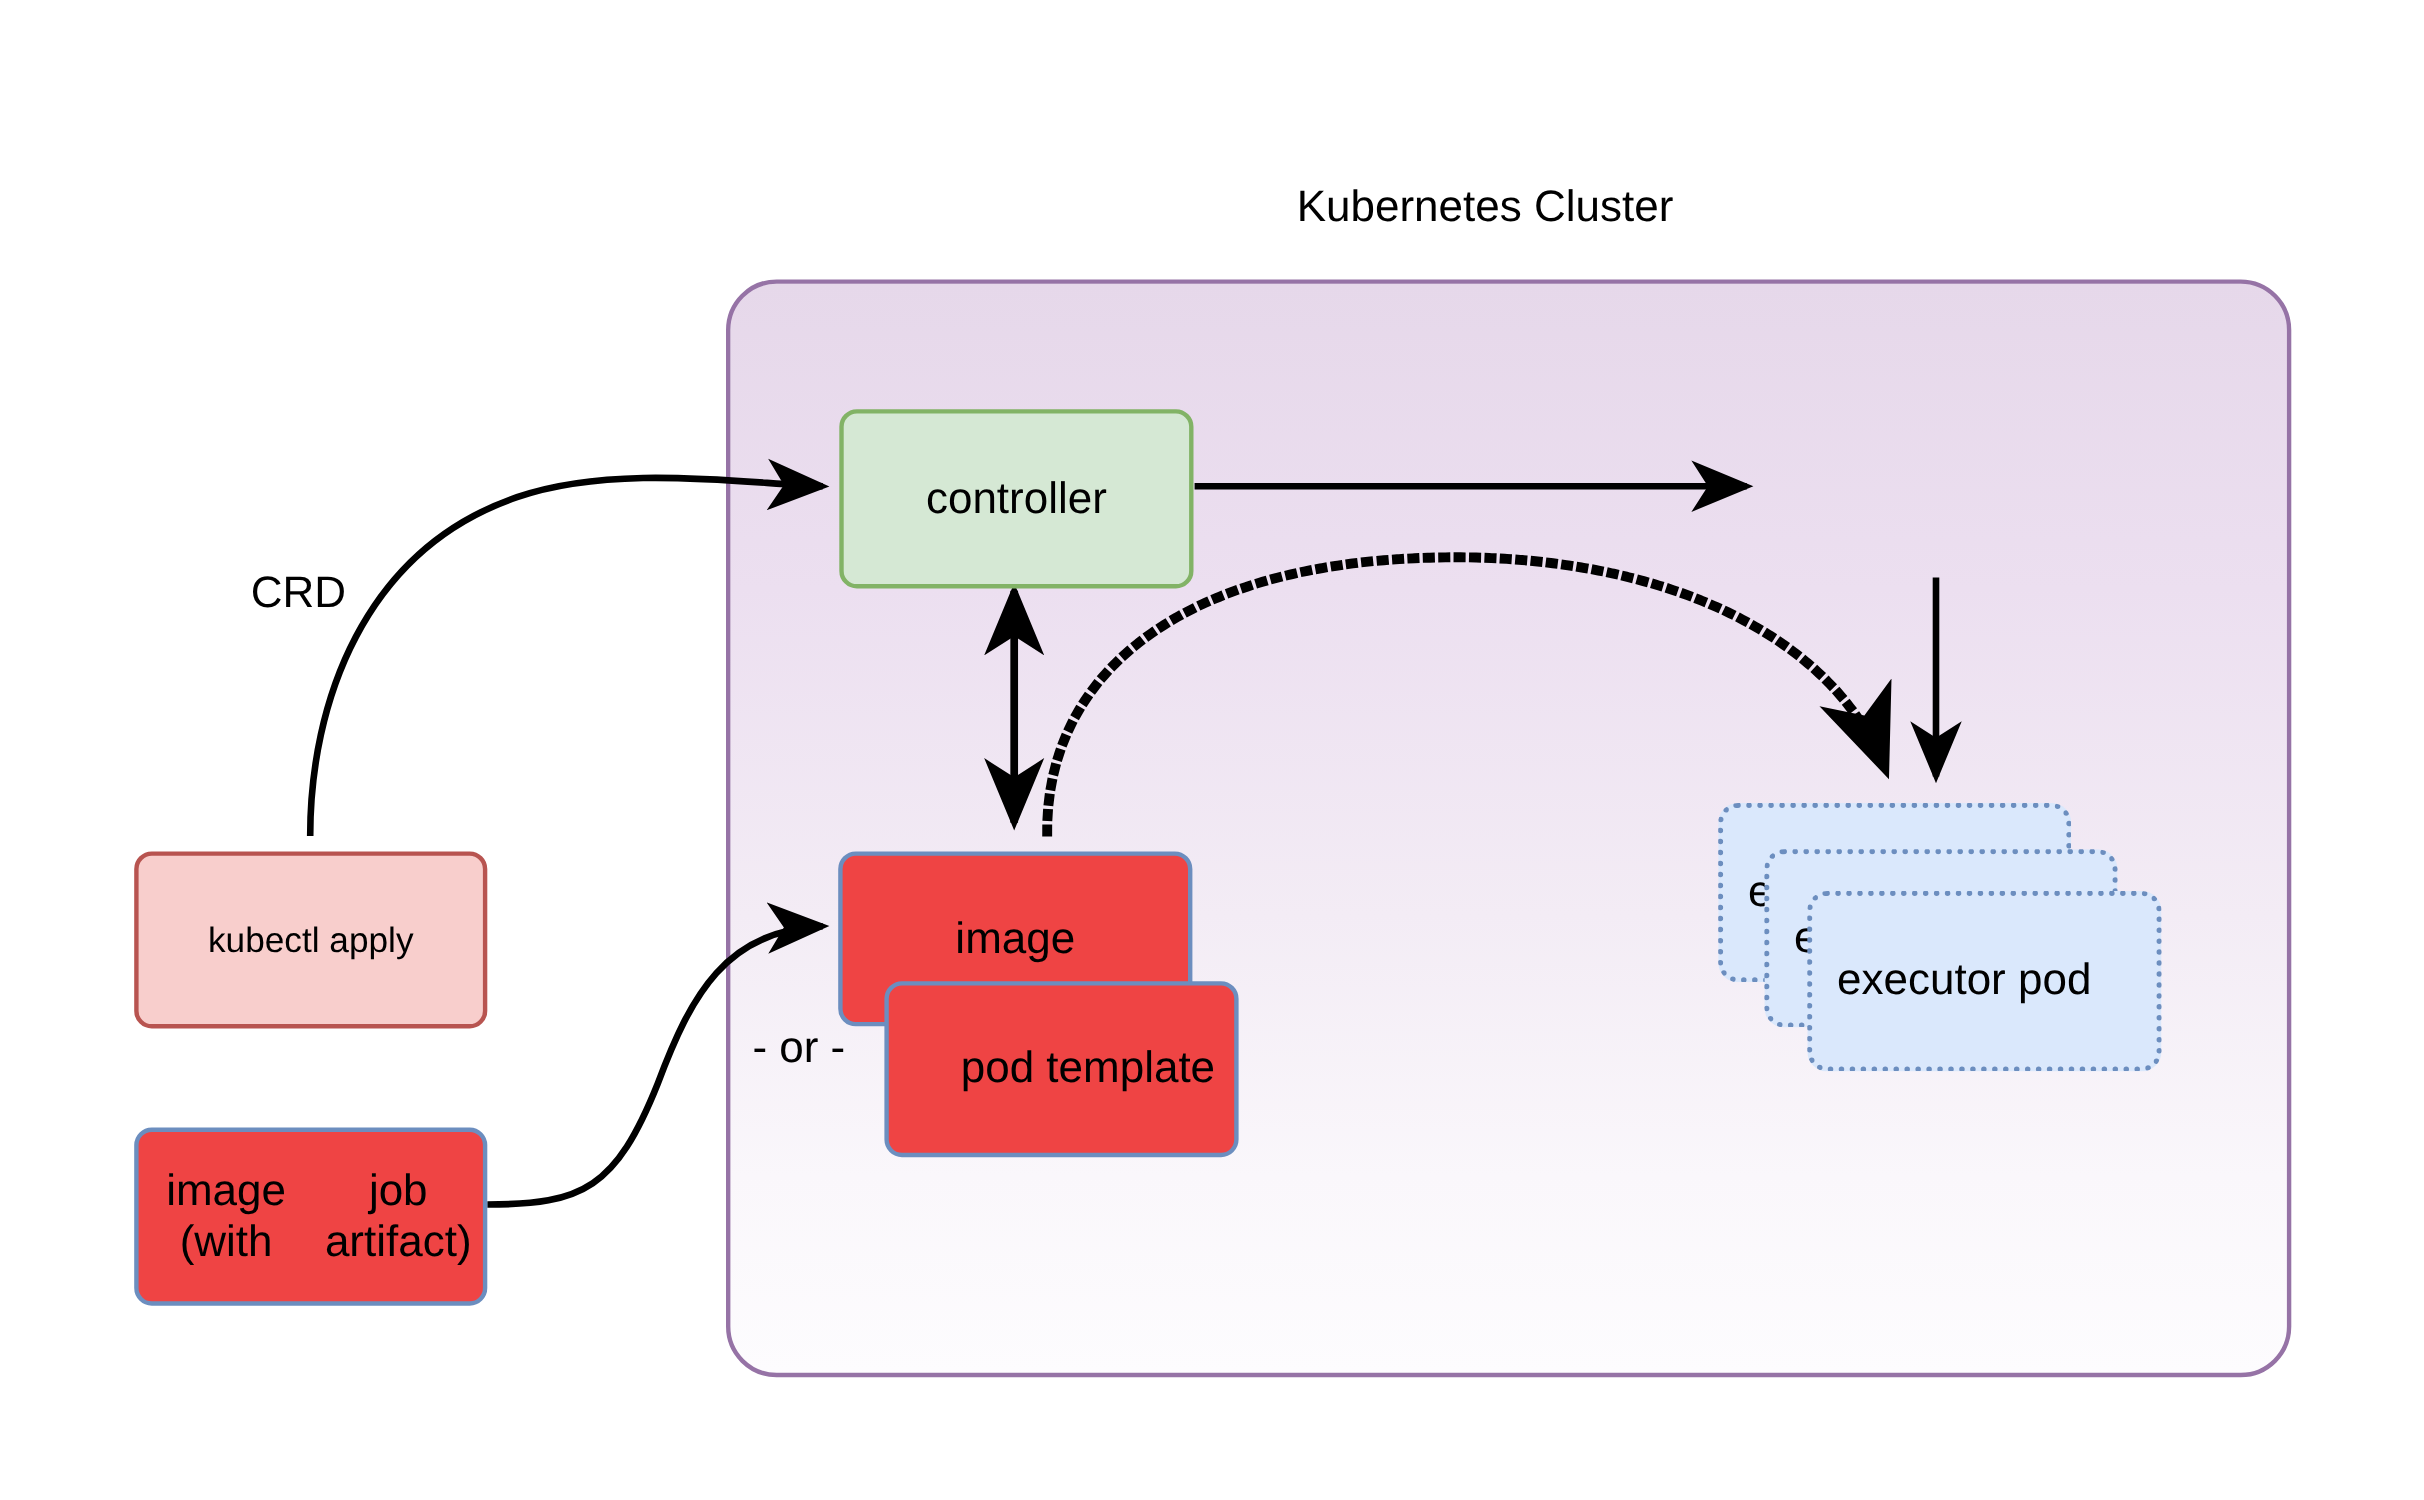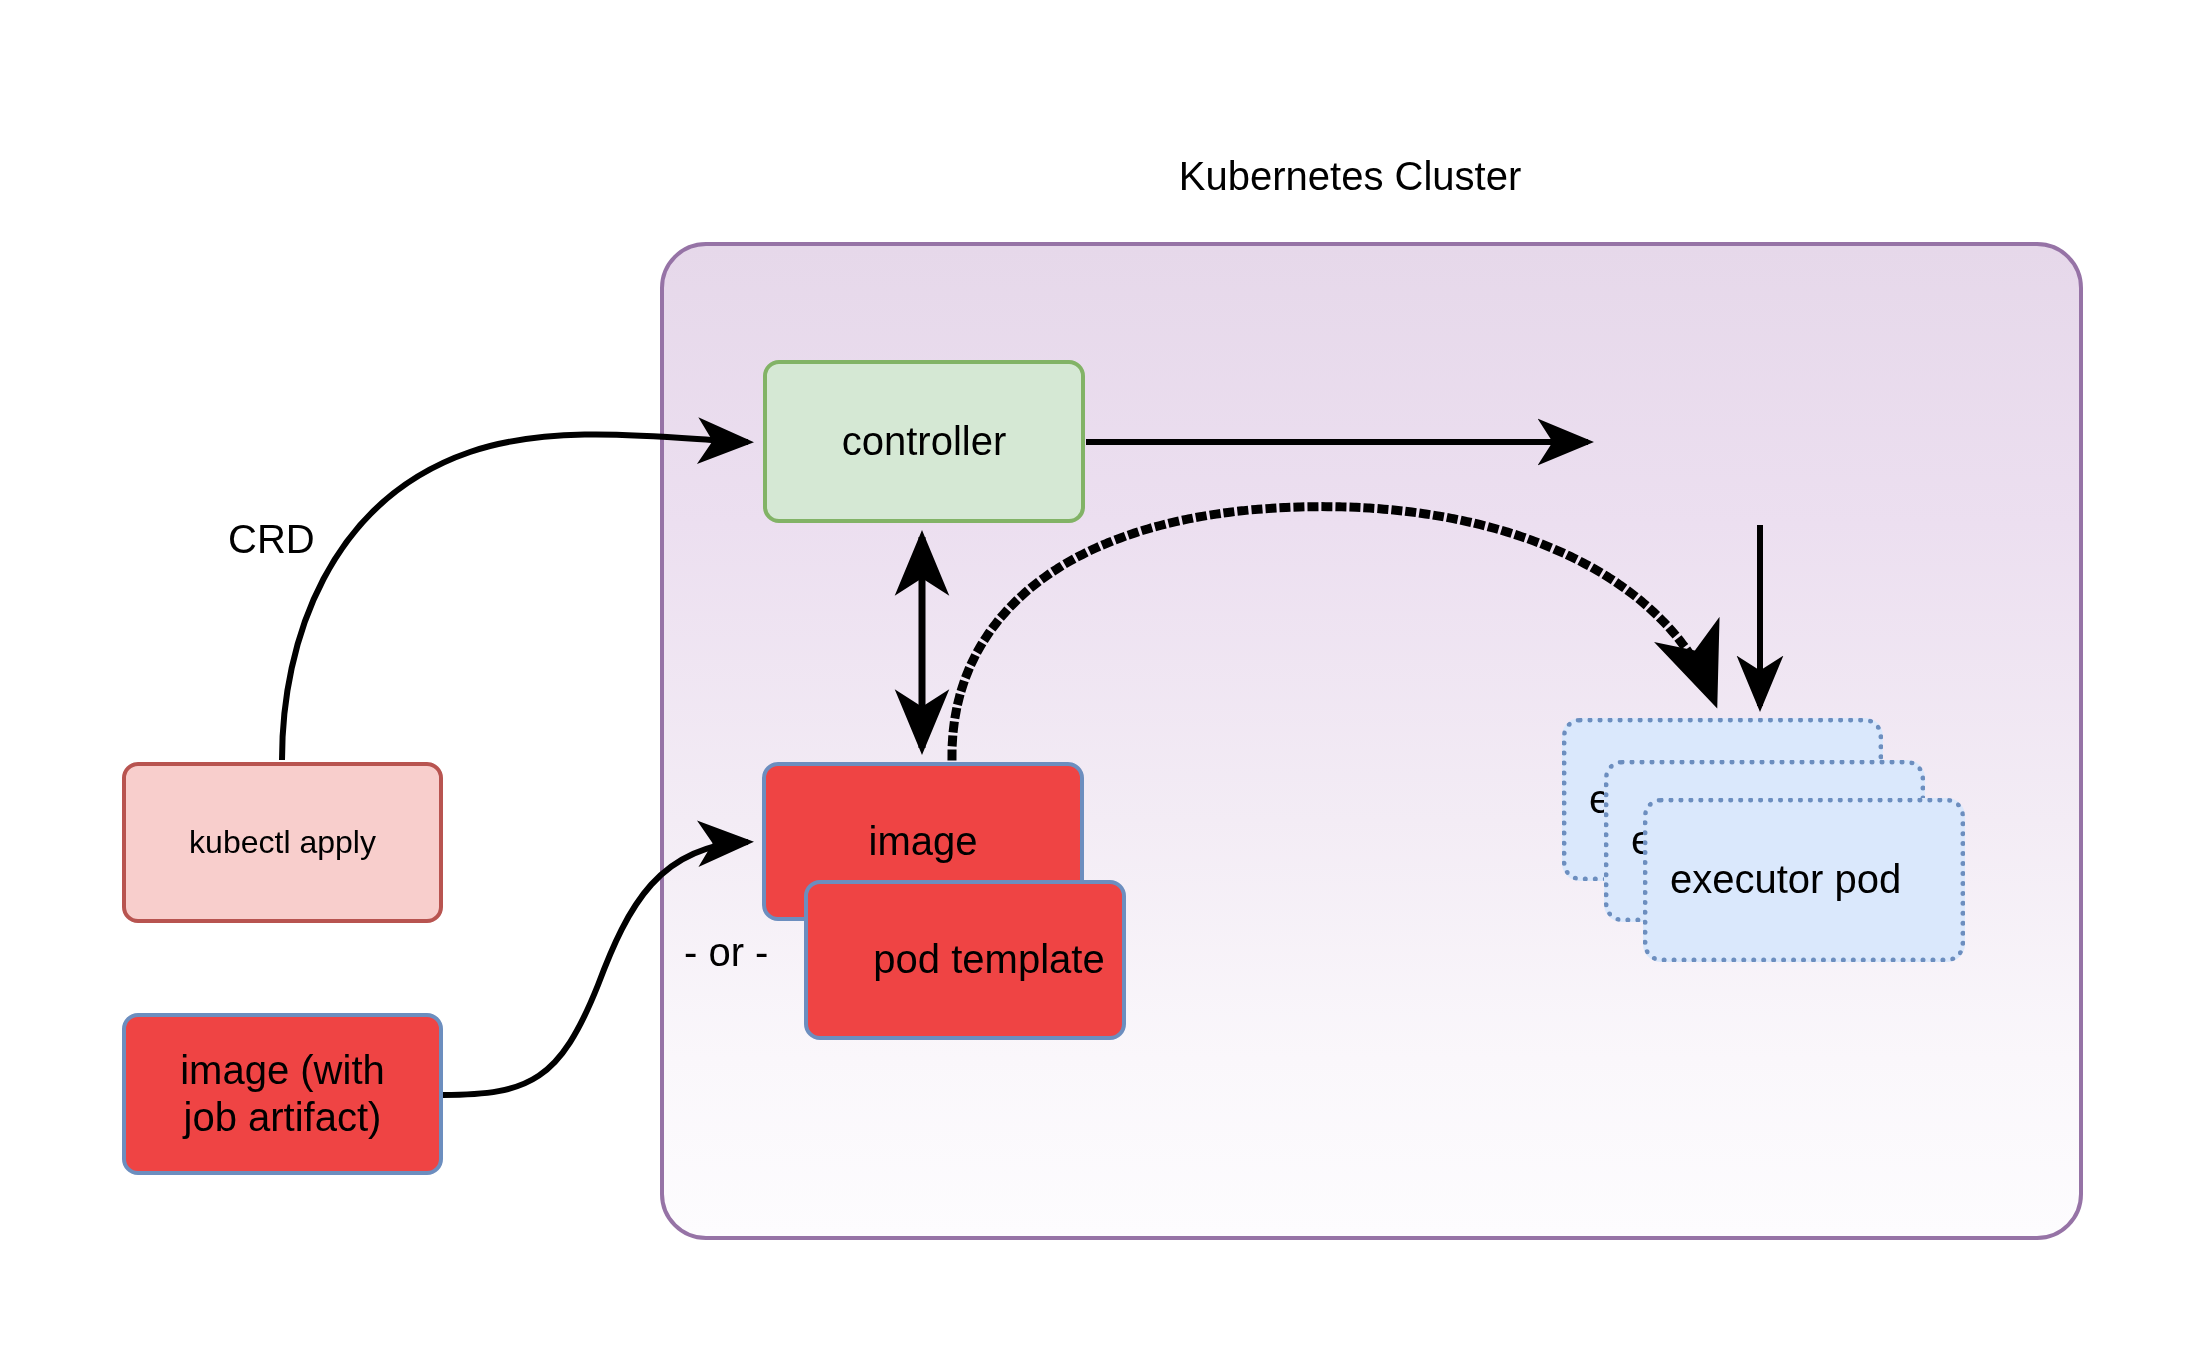--- a/index.html
+++ b/index.html
@@ -1,21 +1,21 @@
 <!DOCTYPE html>
 <html><head>
 <meta charset="utf-8">
 <style>
   html,body{margin:0;padding:0;background:#ffffff;}
   body{width:2204px;height:1364px;position:relative;overflow:hidden;
        font-family:"Liberation Sans","DejaVu Sans",sans-serif;color:#000;}
   #canvas{position:absolute;left:0;top:0;width:2204px;height:1364px;}
 
   .node{position:absolute;box-sizing:border-box;display:flex;align-items:center;
-        justify-content:center;text-align:center;line-height:1.18;}
+        justify-content:center;text-align:center;line-height:1.18;margin-top:12px;}
 
   
   #cluster{
     left:660px;top:242px;width:1423px;height:998px;
     border:4px solid #9673a6;border-radius:46px;
     background:linear-gradient(to bottom,#e6d8ea 0%,#ecdff0 28%,#f3ecf5 58%,#faf7fb 82%,#fdfcfe 100%);
   }
   #cluster-title{
     left:1060px;top:148px;width:580px;height:58px;font-size:40px;color:#000;
   }
@@ -24,21 +24,21 @@
   .green{background:#d5e8d4;border:4px solid #82b366;border-radius:16px;font-size:40px;}
   #controller{left:763px;top:360px;width:322px;height:163px;}
   #driver-pod{left:1602px;top:360px;width:321px;height:163px;}
 
   
   .red{background:#f8cecc;border:4px solid #b85450;border-radius:16px;font-size:32px;}
   #kubectl-apply{left:122px;top:762px;width:321px;height:161px;}
 
   
   .blue{background:#ef4444;border:4px solid #6c8ebf;border-radius:16px;font-size:40px;}
-  #image-artifact{left:122px;top:1013px;width:321px;height:162px;flex-direction:column;}
+  #image-artifact{left:122px;top:1013px;width:321px;height:162px;flex-direction:row;}
   #image-box{left:762px;top:762px;width:322px;height:159px;}
   #pod-template{left:804px;top:880px;width:322px;height:160px;padding-left:48px;}
 
   
   .blue-dotted{background:#dae8fc;border:5px dotted #6c8ebf;border-radius:18px;font-size:40px;
                justify-content:flex-start;padding-left:22px;overflow:hidden;white-space:nowrap;}
   #exec-back{left:1562px;top:718px;width:321px;height:163px;}
   #exec-mid{left:1604px;top:760px;width:321px;height:162px;}
   #exec-front{left:1643px;top:798px;width:322px;height:164px;}
 

